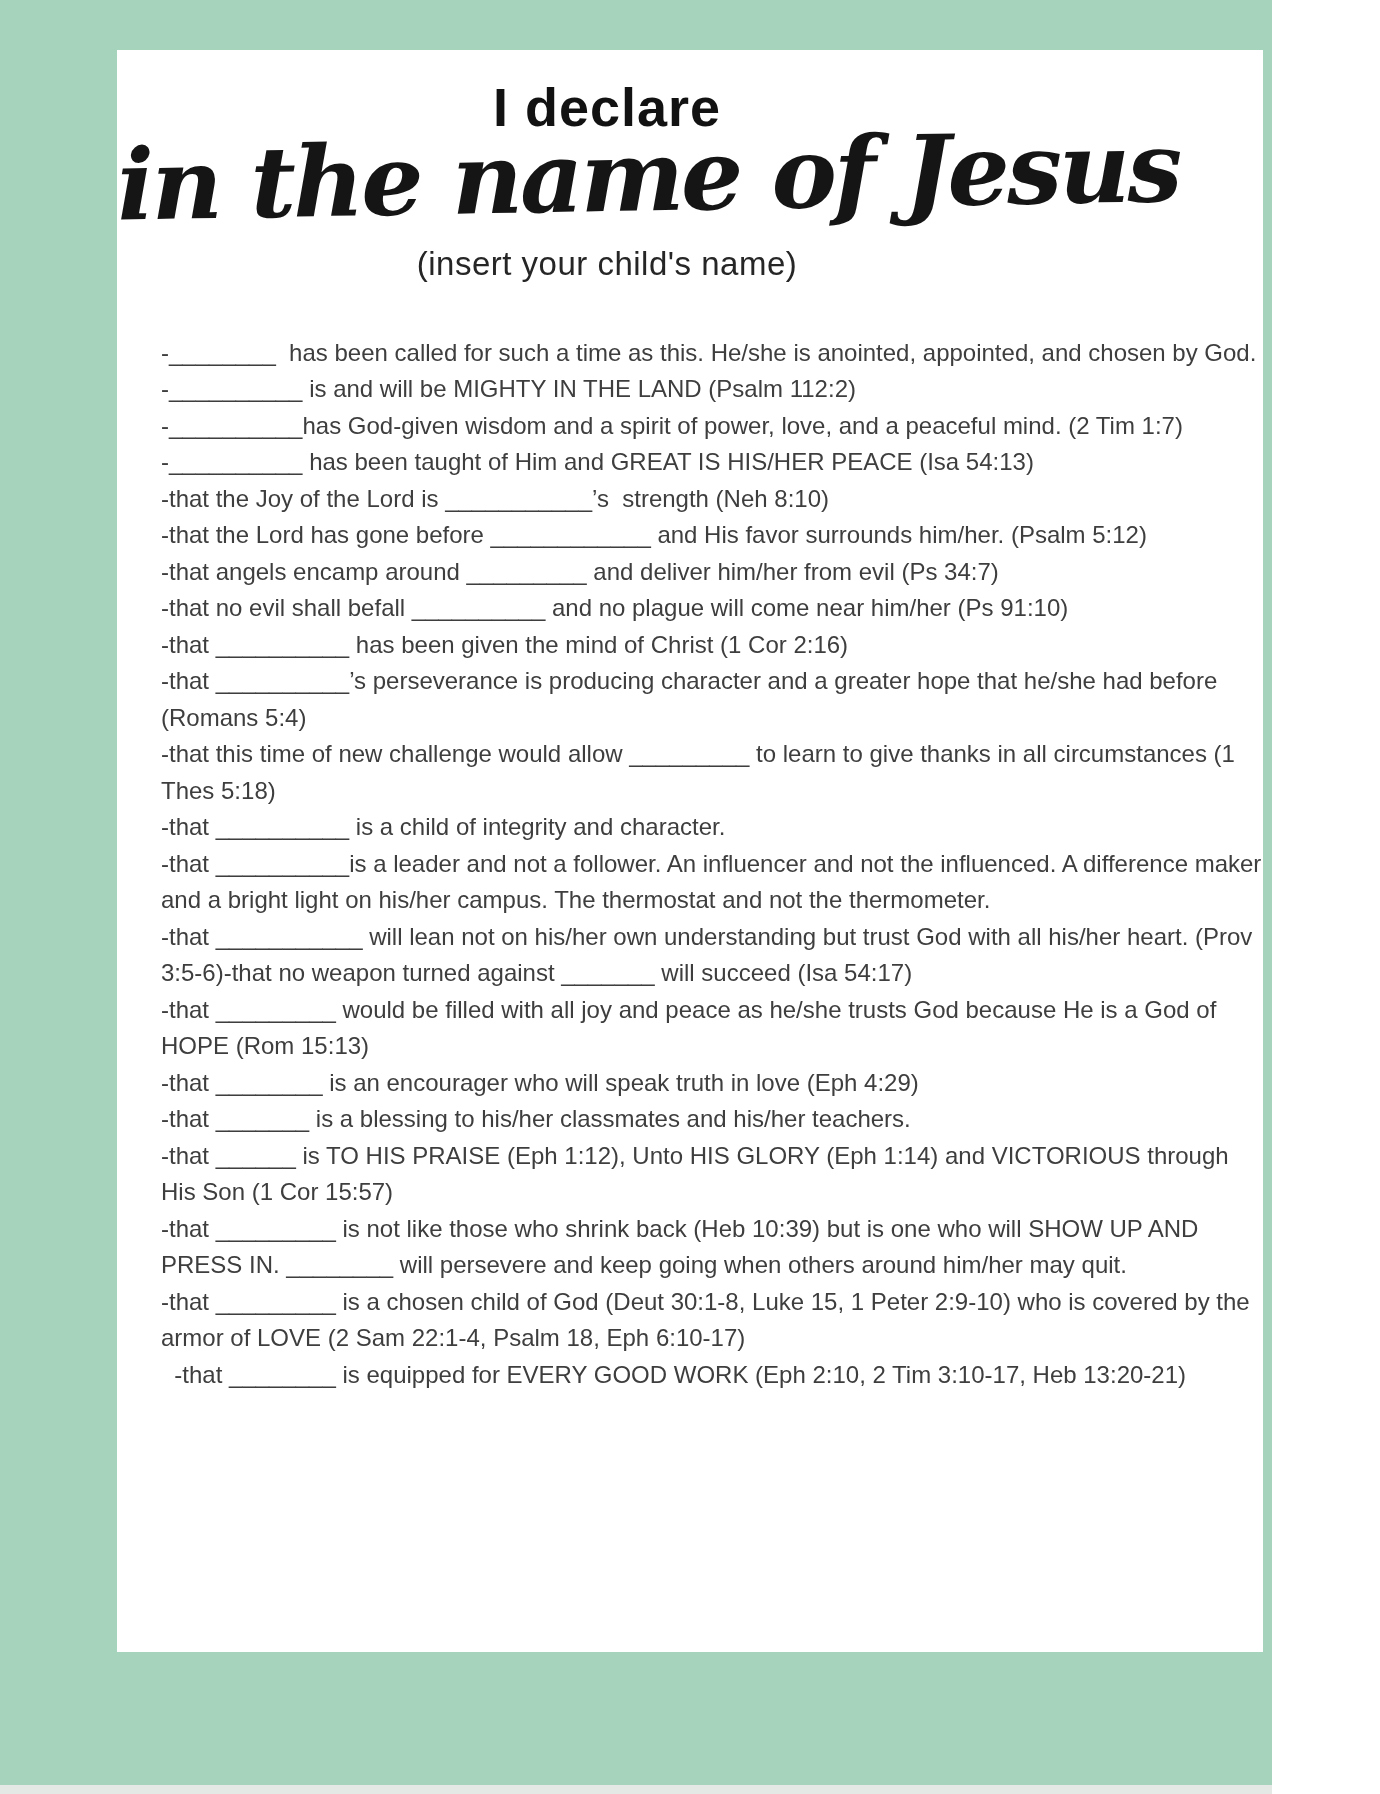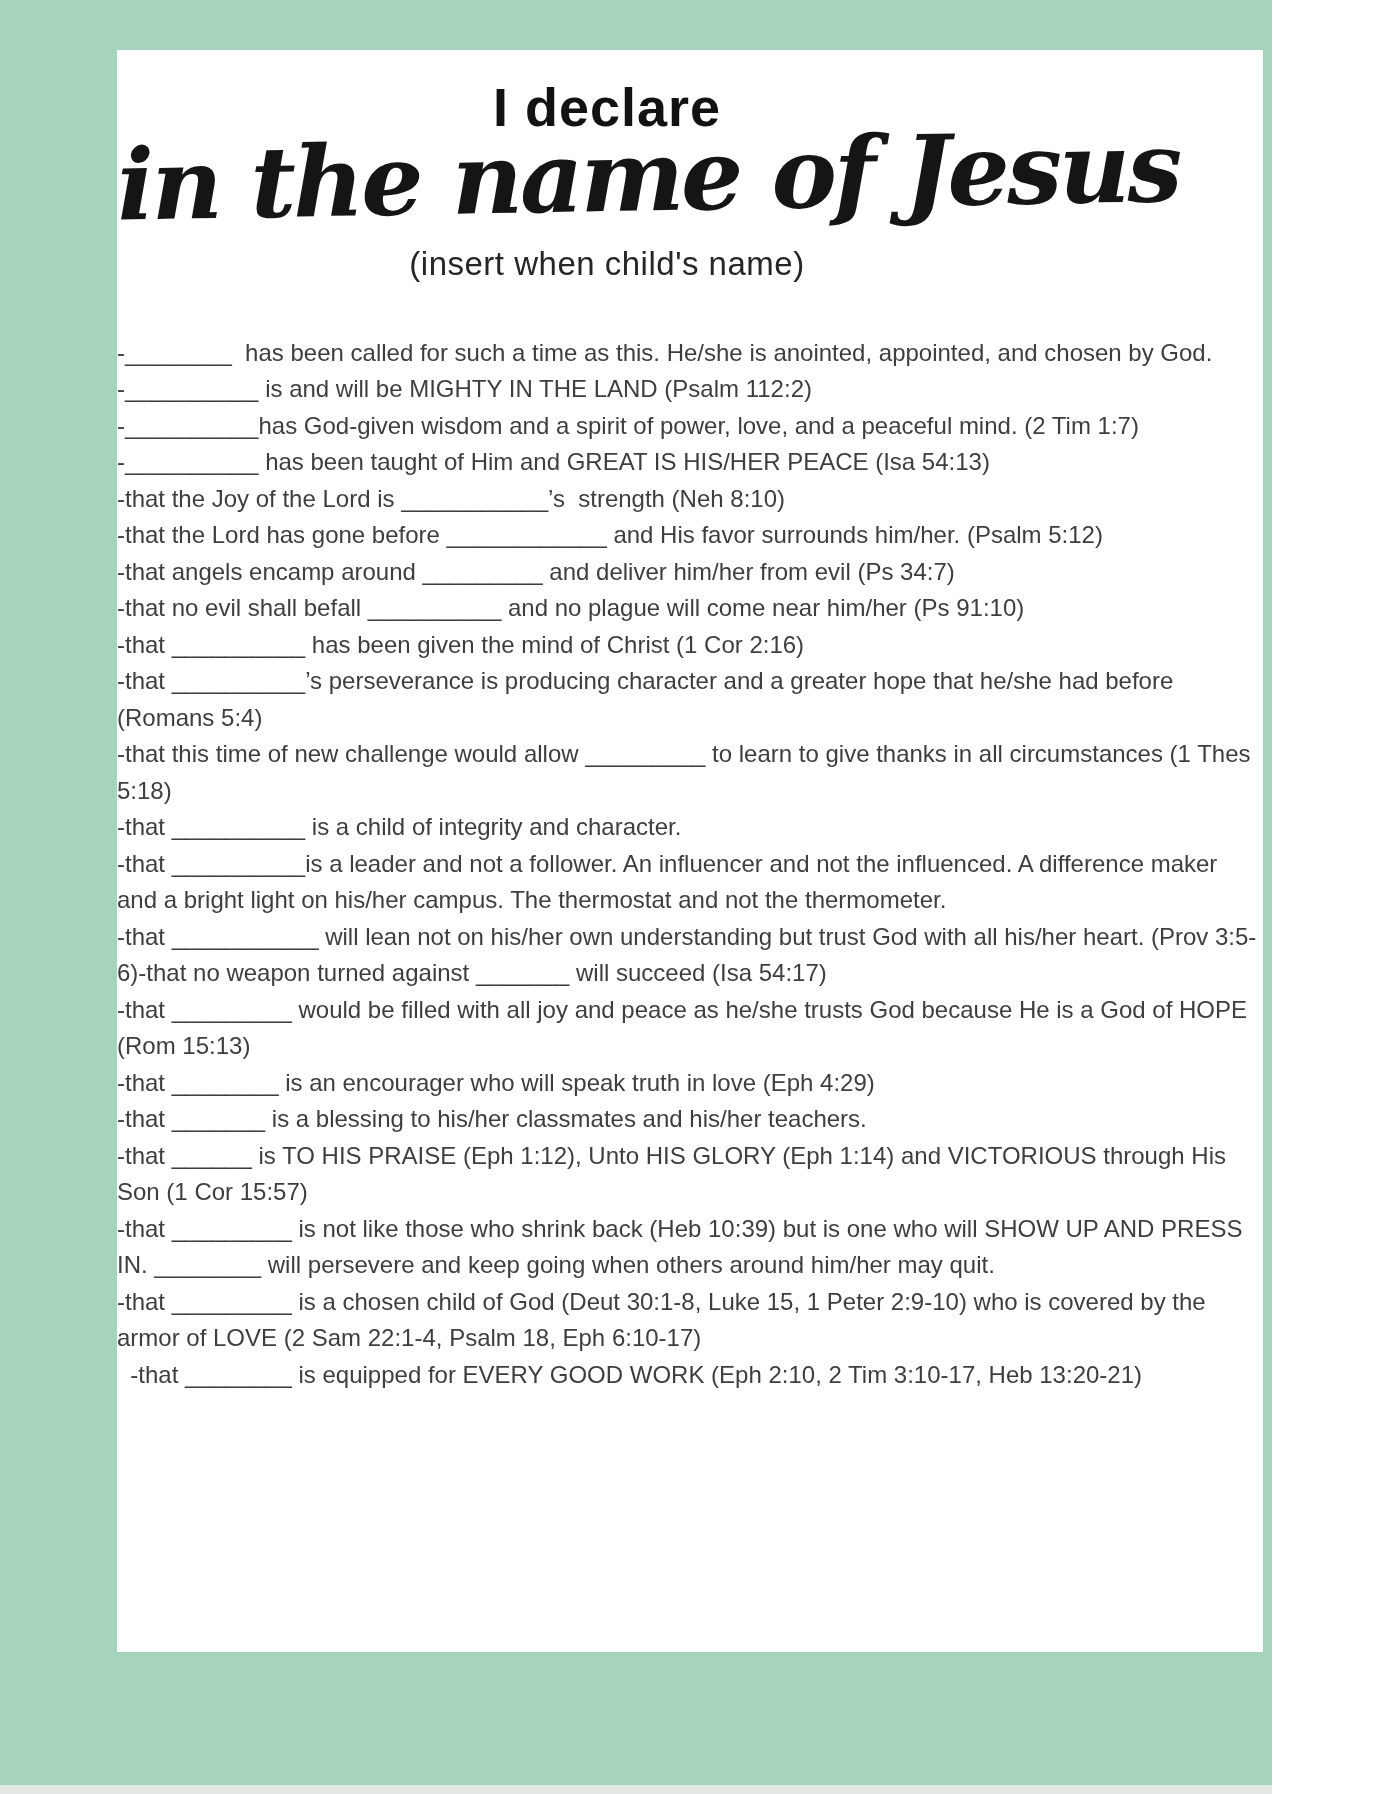--- a/index.html
+++ b/index.html
@@ -69,21 +69,21 @@
 
   .declarations {
     margin-top: 52px;
     width: 1146px;
     font-size: 24px;
     line-height: 36.5px;
     font-weight: 300;
     color: #3e3e3e;
     white-space: pre-wrap;
   }
-  .declarations .line { margin: 0; }
+  .declarations .line { margin: 0; padding-left: 44px; }
 
   .footer {
     position: absolute;
     left: 0; bottom: 6px;
     width: 100%;
     text-align: center;
   }
   .footer-text {
     font-family: "DejaVu Serif", serif;
     font-style: italic;
@@ -97,21 +97,21 @@
 </style>
 </head>
 <body>
 
 <div class="canvas">
   <div class="sheet">
 
     <div class="header">
       <h1 class="title">I declare</h1>
       <div class="script-title">in the name of Jesus</div>
-      <div class="subtitle">(insert when child's name)</div>
+      <div class="subtitle">(insert your child's name)</div>
     </div>
 
     <div class="declarations"><p class="line">-________  has been called for such a time as this. He/she is anointed, appointed, and chosen by God.</p><p class="line">-__________ is and will be MIGHTY IN THE LAND (Psalm 112:2)</p><p class="line">-__________has God-given wisdom and a spirit of power, love, and a peaceful mind. (2 Tim 1:7)</p><p class="line">-__________ has been taught of Him and GREAT IS HIS/HER PEACE (Isa 54:13)</p><p class="line">-that the Joy of the Lord is ___________’s  strength (Neh 8:10)</p><p class="line">-that the Lord has gone before ____________ and His favor surrounds him/her. (Psalm 5:12)</p><p class="line">-that angels encamp around _________ and deliver him/her from evil (Ps 34:7)</p><p class="line">-that no evil shall befall __________ and no plague will come near him/her (Ps 91:10)</p><p class="line">-that __________ has been given the mind of Christ (1 Cor 2:16)</p><p class="line">-that __________’s perseverance is producing character and a greater hope that he/she had before (Romans 5:4)</p><p class="line">-that this time of new challenge would allow _________ to learn to give thanks in all circumstances (1 Thes 5:18)</p><p class="line">-that __________ is a child of integrity and character.</p><p class="line">-that __________is a leader and not a follower. An influencer and not the influenced. A difference maker and a bright light on his/her campus. The thermostat and not the thermometer.</p><p class="line">-that ___________ will lean not on his/her own understanding but trust God with all his/her heart. (Prov 3:5-6)-that no weapon turned against _______ will succeed (Isa 54:17)</p><p class="line">-that _________ would be filled with all joy and peace as he/she trusts God because He is a God of HOPE (Rom 15:13)</p><p class="line">-that ________ is an encourager who will speak truth in love (Eph 4:29)</p><p class="line">-that _______ is a blessing to his/her classmates and his/her teachers.</p><p class="line">-that ______ is TO HIS PRAISE (Eph 1:12), Unto HIS GLORY (Eph 1:14) and VICTORIOUS through His Son (1 Cor 15:57)</p><p class="line">-that _________ is not like those who shrink back (Heb 10:39) but is one who will SHOW UP AND PRESS IN. ________ will persevere and keep going when others around him/her may quit.</p><p class="line">-that _________ is a chosen child of God (Deut 30:1-8, Luke 15, 1 Peter 2:9-10) who is covered by the armor of LOVE (2 Sam 22:1-4, Psalm 18, Eph 6:10-17)</p><p class="line">  -that ________ is equipped for EVERY GOOD WORK (Eph 2:10, 2 Tim 3:10-17, Heb 13:20-21)</p></div>
 
 
   </div>
   <div class="bottom-strip"></div>
 </div>
 
 </body></html>

